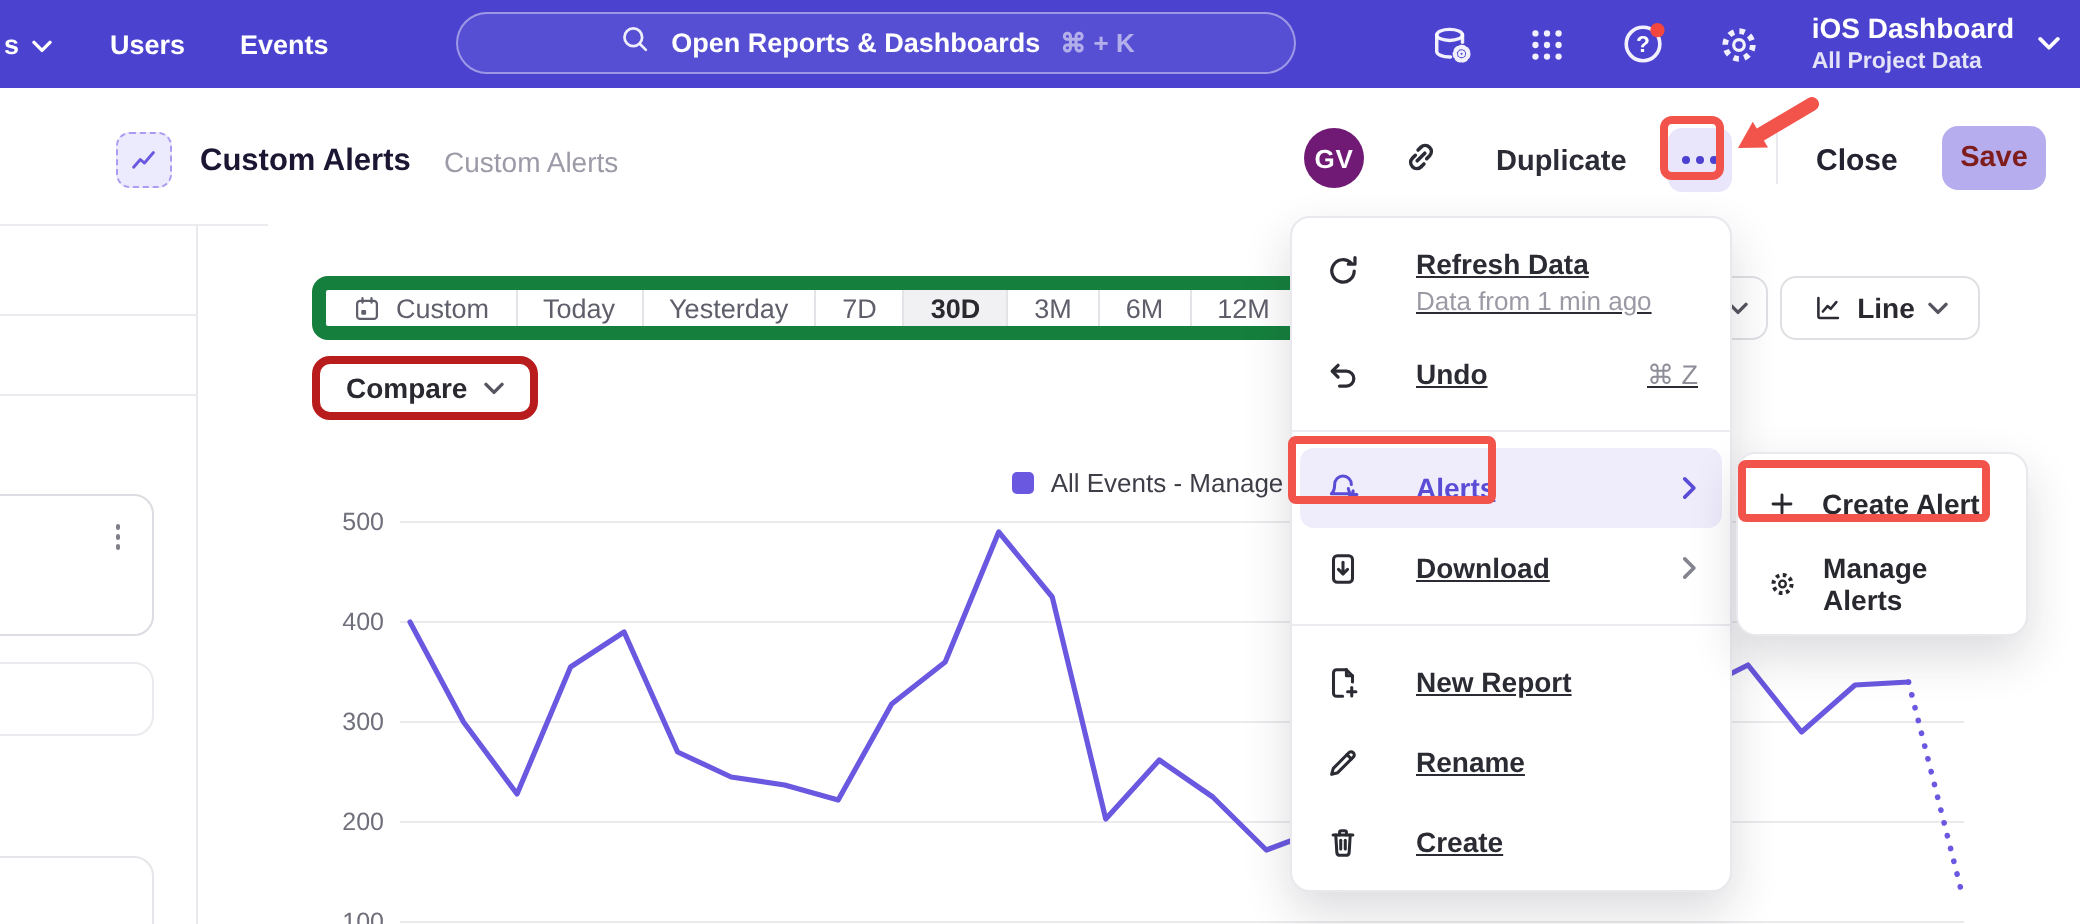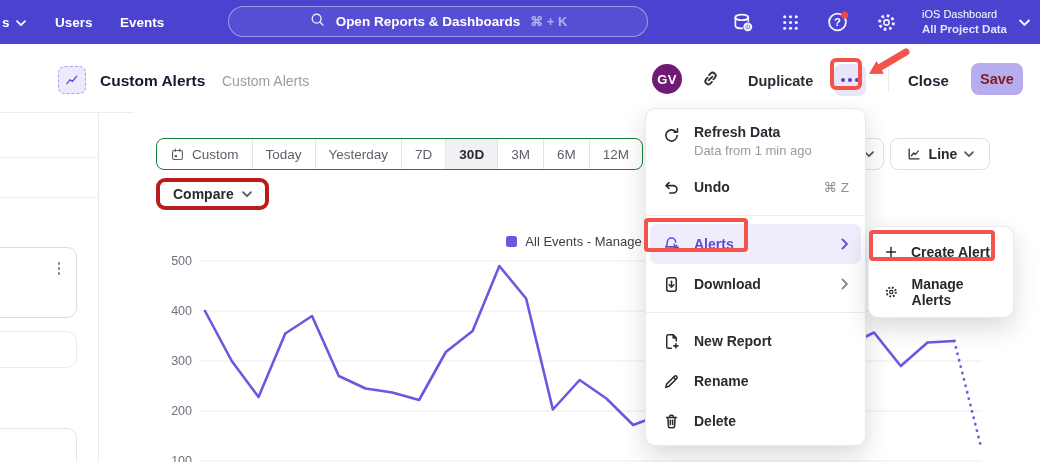--- a/index.html
+++ b/index.html
@@ -15,21 +15,21 @@
   .nav-users { left:55px; }
   .nav-events { left:120px; }
   .searchbar { position:absolute; left:228px; top:6px; width:420px; height:31px; border-radius:16px;
                border:1px solid rgba(255,255,255,.42); background:rgba(255,255,255,.07);
                display:flex; align-items:center; justify-content:center; gap:10px; cursor:pointer; }
   .search-text { color:#fff; font-size:13.5px; font-weight:600; }
   .search-hint { color:rgba(255,255,255,.55); font-size:13px; font-weight:600; }
   .nav-right { position:absolute; right:10px; top:0; height:44px; display:flex; align-items:center; gap:24px; }
   .nav-icon { width:24px; height:24px; display:flex; align-items:center; justify-content:center; cursor:pointer; }
   .project { display:flex; flex-direction:column; line-height:1.25; cursor:pointer; }
-  .project-name { color:#fff; font-size:11px; font-weight:400; }
+  .project-name { color:#fff; font-size:14px; font-weight:700; }
   .project-scope { color:rgba(255,255,255,.85); font-size:11.5px; font-weight:600; }
   .proj-chev { margin-left:-12px; cursor:pointer; }
 
   
   .header { position:absolute; left:0; top:44px; width:1040px; height:68px; background:#fff; z-index:9; }
   .title-icon { position:absolute; left:58px; top:22px; width:28px; height:28px; border-radius:7px;
                 background:#eceafd; border:1.5px dashed #aa9cf2; display:flex; align-items:center; justify-content:center; }
   .page-title { position:absolute; left:100px; top:28px; font-size:15.5px; font-weight:700; color:#1c1632; }
   .breadcrumb { position:absolute; left:222px; top:29px; font-size:14px; font-weight:500; color:#9d9aa8; }
   .avatar { position:absolute; left:652px; top:20px; width:30px; height:30px; border-radius:50%;
@@ -48,21 +48,21 @@
 
   
   .hline { position:absolute; height:1px; background:#ececf0; z-index:2; }
   .vline { position:absolute; left:98px; top:112px; width:1px; height:350px; background:#e9e9ee; z-index:2; }
   .side-card { position:absolute; left:-22px; width:99px; border-radius:10px; background:#fff; z-index:2; cursor:pointer; }
   .kebab { position:absolute; right:14px; top:12px; display:flex; flex-direction:column; gap:2.5px; cursor:pointer; padding:2px; }
   .kebab i { width:2.5px; height:2.5px; border-radius:50%; background:#808089; }
 
   
   .segmented { position:absolute; left:156px; top:138px; height:32px; display:flex; align-items:stretch;
-               border:1px solid #15803d; border-radius:8px; background:#fff; overflow:hidden; z-index:5; }
+               border:7px solid #15803d; border-radius:8px; background:#fff; overflow:hidden; z-index:5; }
   .seg { display:flex; align-items:center; gap:7px; padding:0 13px; font-size:13.5px; font-weight:500;
          color:#5f5f6b; border-right:1px solid #e4e4e8; cursor:pointer; white-space:nowrap; }
   .seg:last-child { border-right:none; }
   .seg.active { background:#f1f1f4; color:#29292f; font-weight:700; }
   .compare-btn { position:absolute; left:156px; top:178px; height:32px; padding:0 13px; border-radius:9px;
                  border:4px solid #b91c1c; background:#fff; display:flex; align-items:center; gap:8px;
                  font-size:14px; font-weight:600; color:#29292f; z-index:5; cursor:pointer; }
   .hidden-frag-btn { position:absolute; left:806px; top:138px; width:78px; height:32px; border-radius:8px;
                      border:1px solid #dfdfe4; background:#fff; display:flex; align-items:center;
                      justify-content:flex-end; padding-right:9px; z-index:4; cursor:pointer; }
@@ -75,22 +75,22 @@
   #y-labels { position:absolute; left:150px; top:0; width:42px; height:462px; z-index:3; pointer-events:none; }
   .ytick { position:absolute; right:0; width:42px; text-align:right; font-size:12.5px; color:#70707c; }
   .legend { position:absolute; left:200px; top:234px; width:748px; display:flex; align-items:center;
             justify-content:center; gap:8px; z-index:4; }
   .legend-swatch { width:11px; height:11px; border-radius:2.5px; }
   .legend-label { font-size:13px; font-weight:500; color:#3e3e48; }
 
   
   .menu { position:absolute; left:645px; top:108px; width:221px; background:#fff; border:1px solid #e8e8ed;
           border-radius:10px; box-shadow:0 10px 24px rgba(30,30,50,.16); z-index:30; padding:6px 0 4px 0; }
-  .mi { display:flex; align-items:center; gap:13px; padding:0 16px; height:40px;
-        font-size:14px; font-weight:600; color:#2b2b33; cursor:pointer; }
+  .mi { display:flex; align-items:center; gap:27px; padding:0 16px; height:40px;
+        font-size:14px; font-weight:600; color:#2b2b33; cursor:pointer;text-decoration:underline; }
   .mi svg { flex:0 0 auto; }
   .mi-refresh { height:52px; align-items:flex-start; padding-top:9px; }
   .mi-sub { font-size:13px; font-weight:400; color:#9b99a4; margin-top:3px; }
   .mi-shortcut { margin-left:auto; font-size:13.5px; font-weight:500; color:#8e8e99; }
   .menu-div { height:1px; background:#ececf0; margin:8px 0; }
   .mi-active { background:#efecfc; color:#5b4cd6; margin:0 4px; padding:0 12px; border-radius:7px; }
   .mi-chev { margin-left:auto; }
 
   
   .submenu { position:absolute; left:868px; top:226px; width:146px; background:#fff; border:1px solid #e8e8ed;
@@ -394,21 +394,21 @@
     <div class="mi">
       <svg width="19" height="19" viewBox="0 0 20 20">
           <g fill="none" stroke="#2b2b33" stroke-width="1.6" stroke-linecap="round" stroke-linejoin="round">
         <path d="M4.8 5.8h10.4"></path>
         <path d="M6.2 5.8l.55 9.1c.05.9.8 1.6 1.7 1.6h3.1c.9 0 1.65-.7 1.7-1.6l.55-9.1"></path>
         <path d="M8.2 5.8V4.4c0-.5.4-.9.9-.9h1.8c.5 0 .9.4.9.9v1.4"></path>
         <path d="M8.8 8.6v4.6"></path>
             <path d="M11.2 8.6v4.6"></path>
           </g>
         </svg>
-      <span>Delete</span>
+      <span>Create</span>
     </div>
   </div>
 
   <div class="submenu">
     <div class="smi">
       <svg width="16" height="16" viewBox="0 0 20 20">
           <g fill="none" stroke="#28282f" stroke-width="1.8" stroke-linecap="round">
             <path d="M10 4.4v11.2"></path>
             <path d="M4.4 10h11.2"></path>
           </g>

